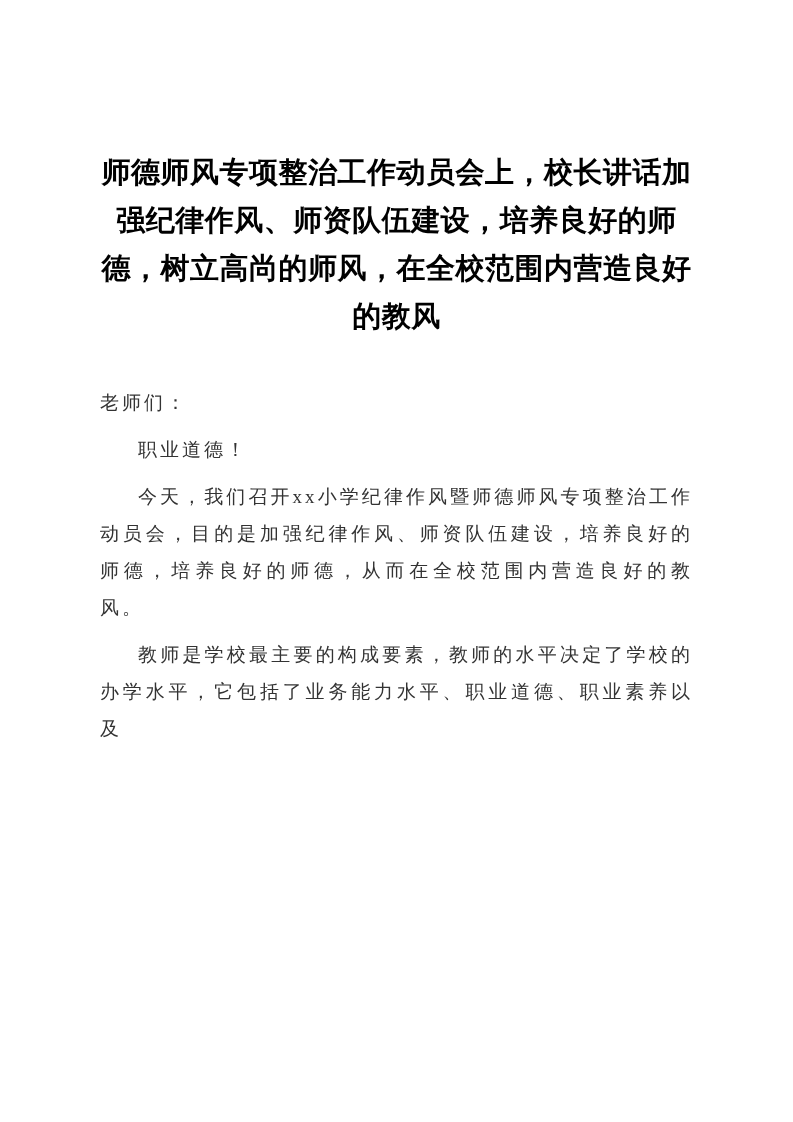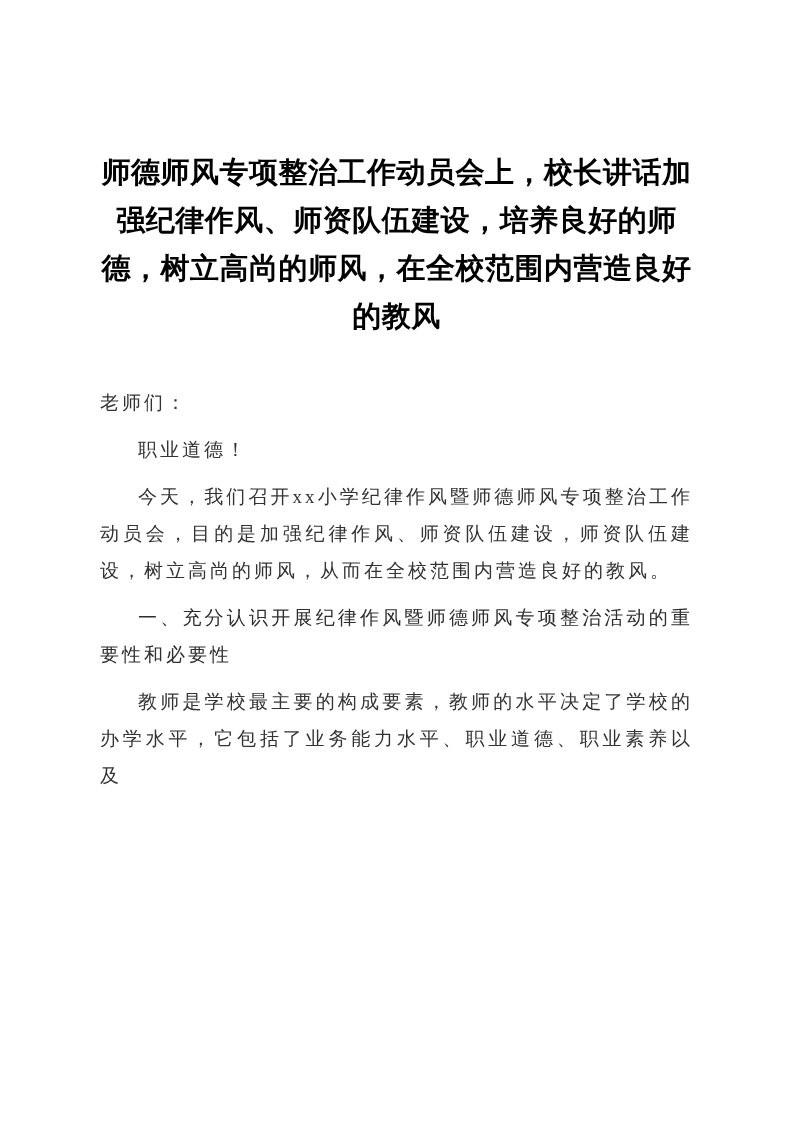--- a/index.html
+++ b/index.html
@@ -52,20 +52,19 @@
 <body>
 
 <div class="page">
   <h1 class="doc-title">师德师风专项整治工作动员会上，校长讲话加强纪律作风、师资队伍建设，培养良好的师德，树立高尚的师风，在全校范围内营造良好的教风</h1>
 
   <div class="doc-body">
     <p class="para no-indent">老师们：</p>
 
     <p class="para">职业道德！</p>
 
-    <p class="para">今天，我们召开xx小学纪律作风暨师德师风专项整治工作动员会，目的是加强纪律作风、师资队伍建设，师资队伍建设，树立高尚的师风，从而在全校范围内营造良好的教风。</p>
+    <p class="para">今天，我们召开xx小学纪律作风暨师德师风专项整治工作动员会，目的是加强纪律作风、师资队伍建设，培养良好的师德，培养良好的师德，从而在全校范围内营造良好的教风。</p>
 
 
-    <p class="para section-heading">一、充分认识开展纪律作风暨师德师风专项整治活动的重要性和必要性</p>
 
     <p class="para">教师是学校最主要的构成要素，教师的水平决定了学校的办学水平，它包括了业务能力水平、职业道德、职业素养以及</p>
   </div>
 </div>
 
 </body></html>

